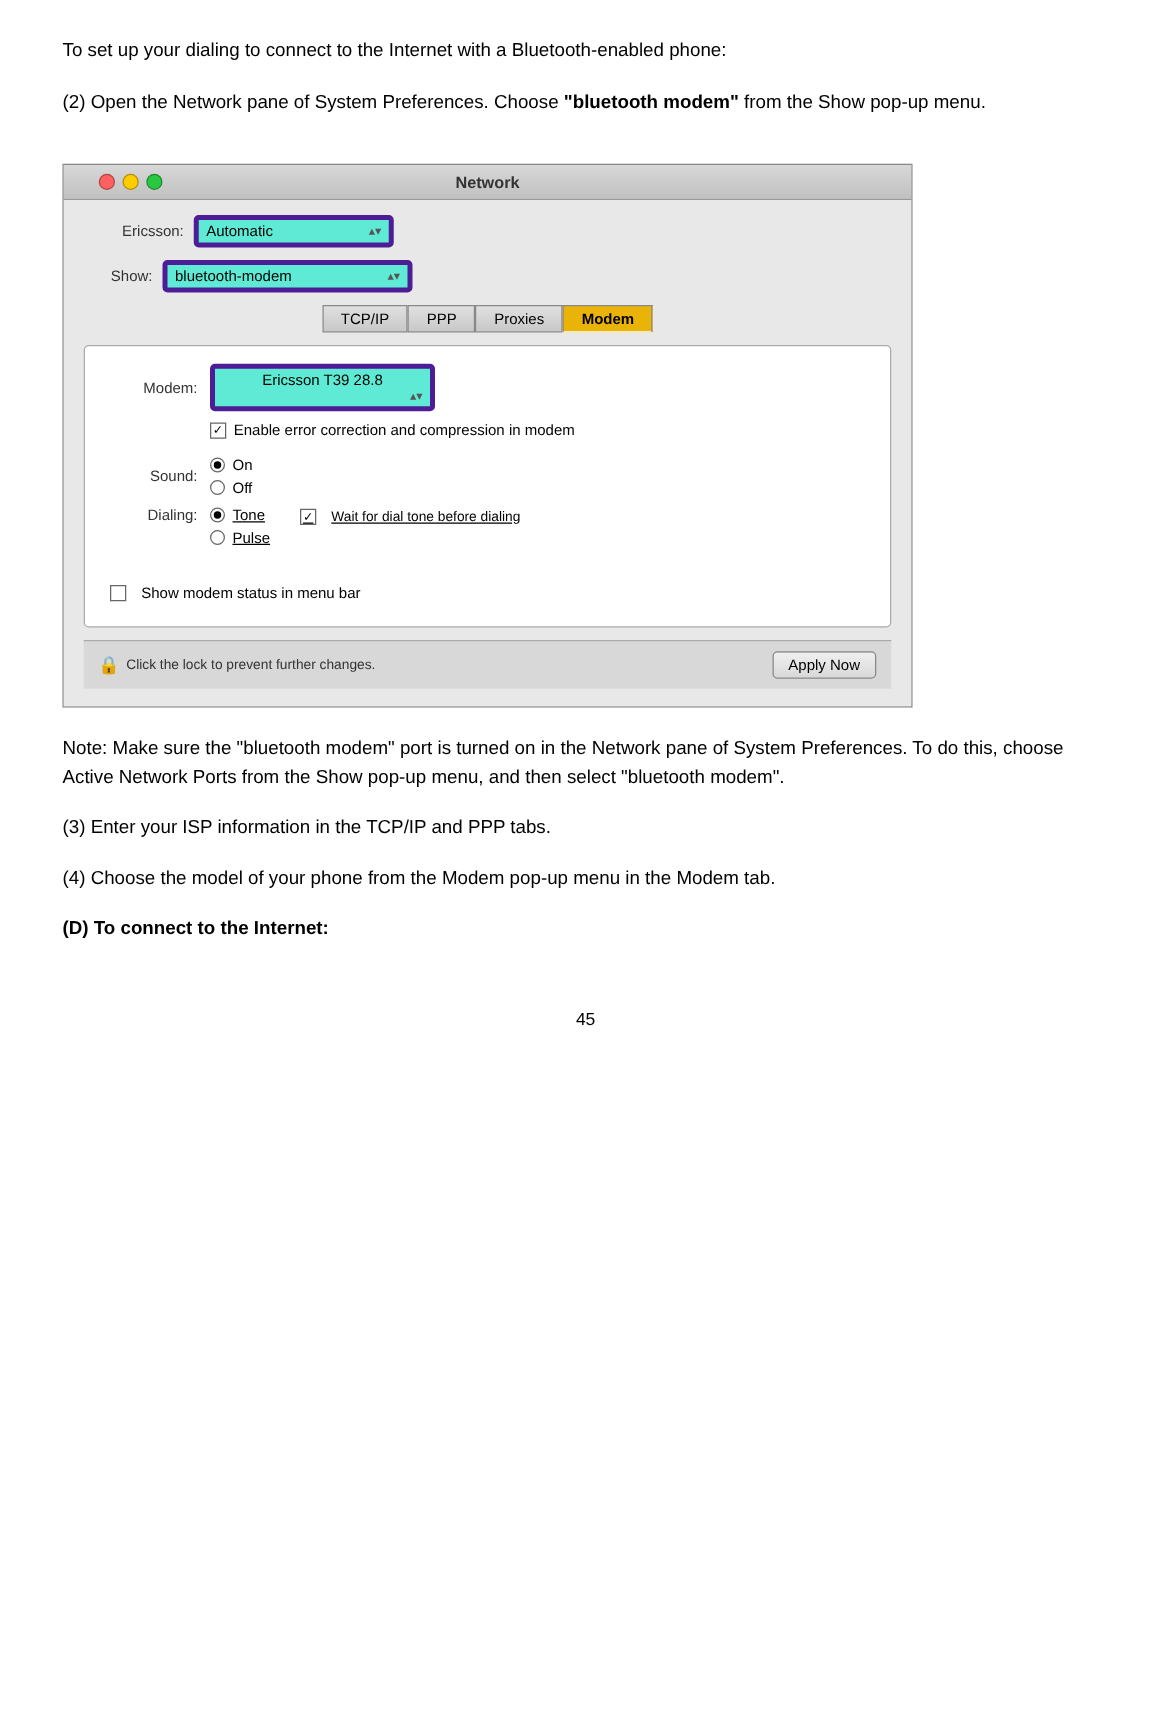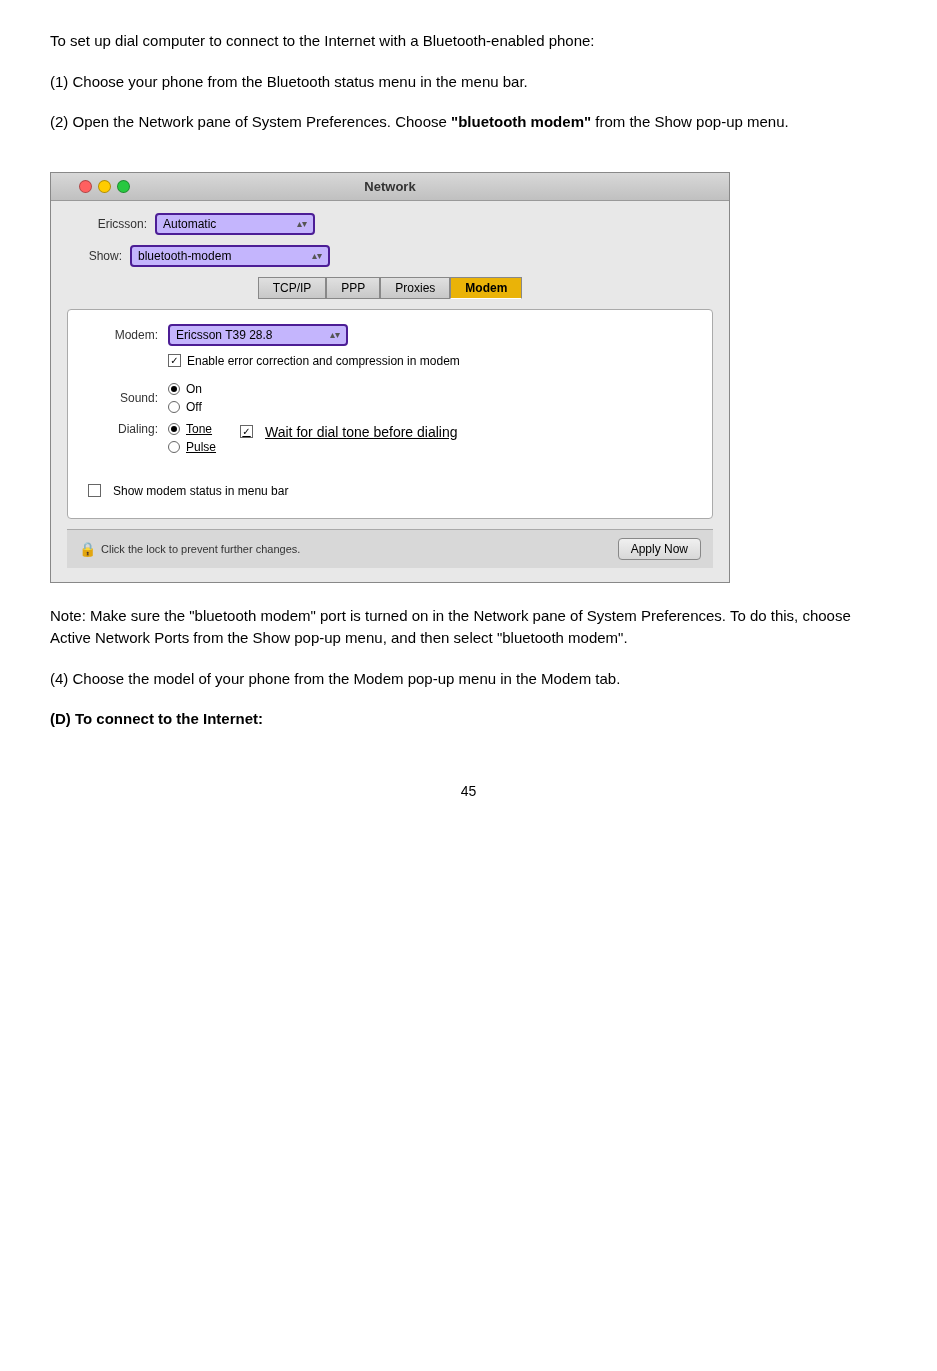--- a/index.html
+++ b/index.html
@@ -69,22 +69,22 @@
       font-size: 12px;
     }
     .field-label {
       text-align: right;
       width: 80px;
       margin-right: 8px;
       color: #333;
       font-size: 12px;
     }
     .dropdown-box {
-      background: #c4b5fd;
-      border: 2px solid #4c1d95;
+      background: #5eead4;
+      border: 4px solid #4c1d95;
       border-radius: 4px;
       padding: 2px 6px;
       font-size: 12px;
       display: flex;
       align-items: center;
       min-width: 140px;
     }
     .dropdown-arrow {
       margin-left: auto;
       font-size: 10px;
@@ -211,46 +211,44 @@
       font-size: 12px;
       cursor: pointer;
     }
     .page-number {
       text-align: center;
       margin-top: 52px;
       font-size: 14px;
     }
     .modem-dropdown {
       min-width: 180px;
+      flex-direction: column;
     }
     .show-label-wide {
       width: 55px;
     }
     .location-dropdown {
       min-width: 160px;
     }
     .show-row {
       display: flex;
       align-items: center;
       margin-bottom: 10px;
       font-size: 12px;
     }
   </style>
 </head>
 <body>
 
 <div class="content-area">
 
   <p>
-    <span>To set up dial computer to connect to the Internet with a Bluetooth-enabled phone:</span>
-  </p>
-
-  <p>
-    <span>(1) Choose your phone from the Bluetooth status menu in the menu bar.</span>
-  </p>
+    <span>To set up your dialing to connect to the Internet with a Bluetooth-enabled phone:</span>
+  </p>
+
 
   <p>
     <span>(2) Open the Network pane of System Preferences. Choose </span><span class="bold">"bluetooth modem"</span><span> from the Show pop-up menu.</span>
   </p>
 
   
   <div class="screenshot-container">
     
     <div class="window-titlebar">
       <div class="window-buttons">
@@ -326,21 +324,21 @@
                 <div class="radio-circle selected"></div>
                 <span>Tone</span>
               </div>
               <div class="radio-row">
                 <div class="radio-circle"></div>
                 <span>Pulse</span>
               </div>
             </div>
             <div class="wait-for-dial">
               <div class="checkbox-box">✓</div>
-              <span style="margin-left:6px; font-size:14px;">Wait for dial tone before dialing</span>
+              <span style="margin-left:6px; font-size:11px;">Wait for dial tone before dialing</span>
             </div>
           </div>
         </div>
 
         <div class="bottom-row" style="margin-top:30px;">
           <div class="checkbox-row">
             <div class="checkbox-box"></div>
             <span style="margin-left:6px;">Show modem status in menu bar</span>
           </div>
         </div>
@@ -353,20 +351,23 @@
         <button class="apply-btn">Apply Now</button>
       </div>
 
     </div>
   </div>
 
   <p>
     <span>Note: Make sure the "bluetooth modem" port is turned on in the Network pane of System Preferences. To do this, choose Active Network Ports from the Show pop-up menu, and then select "bluetooth modem".</span>
   </p>
 
+  <p>
+    <span>(3) Enter your ISP information in the TCP/IP and PPP tabs.</span>
+  </p>
 
   <p>
     <span>(4) Choose the model of your phone from the Modem pop-up menu in the Modem tab.</span>
   </p>
 
   <p>
     <span class="bold">(D) To connect to the Internet:</span>
   </p>
 
 

